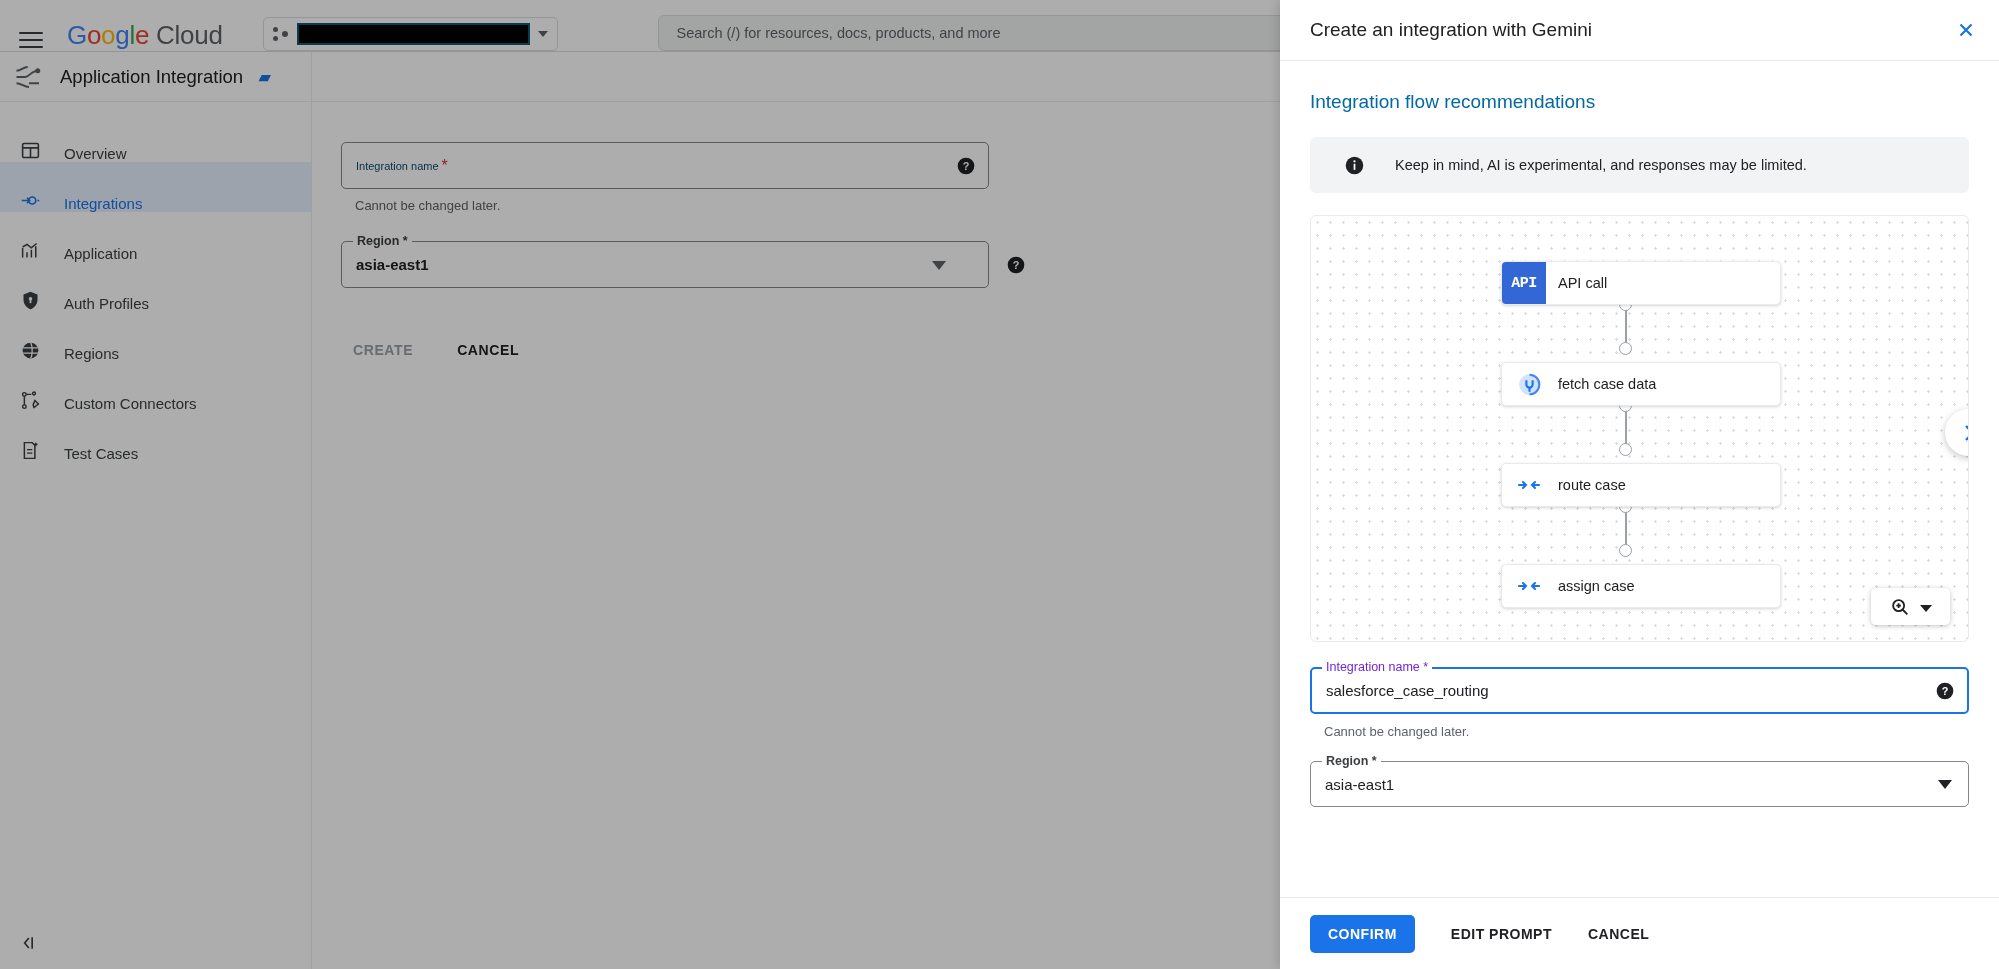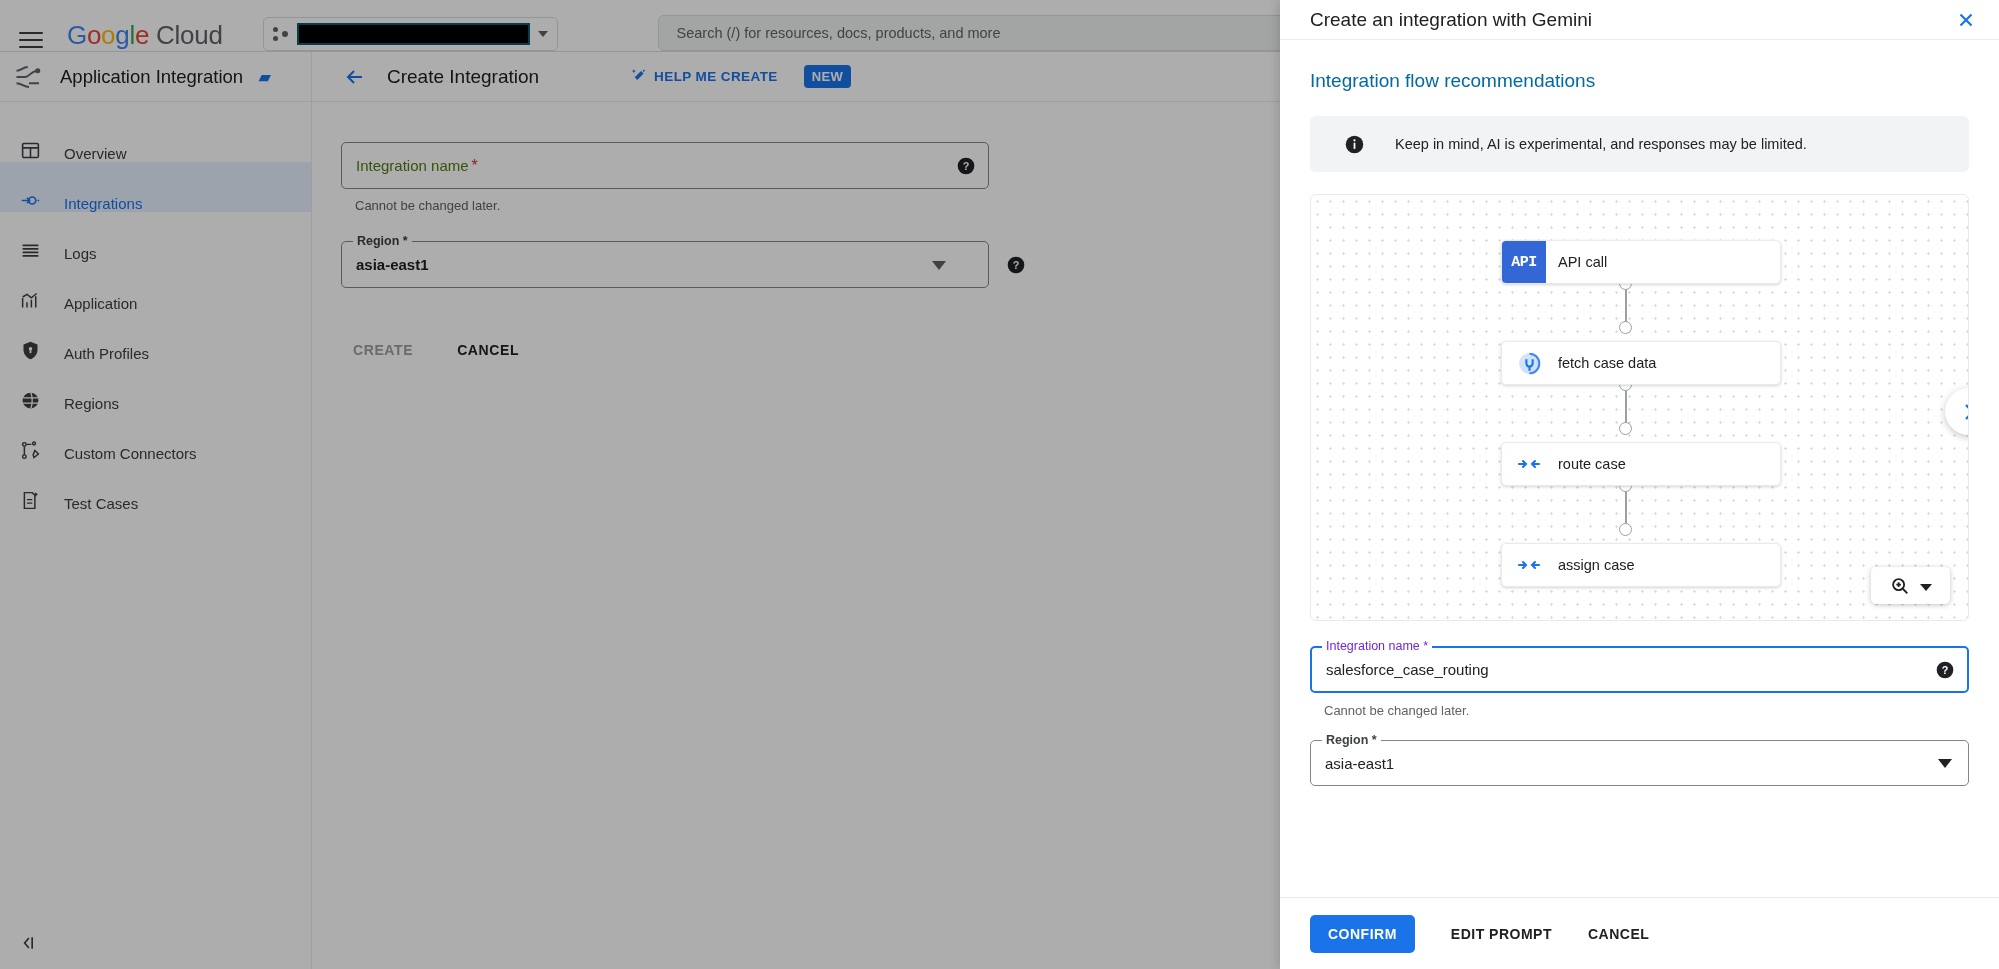--- a/index.html
+++ b/index.html
@@ -83,21 +83,21 @@
   .nav-item.active .nico { color:#1a73e8; }
   .nav-collapse { position:absolute; left:0; bottom: 0px; width: 312px; height: 52px; display:flex; align-items:center; padding-left: 18px; cursor:pointer; color:#3c4043;}
 
   
   .maincol { position:absolute; left: 313px; top:102px; width: 967px; height: 867px; background:#fff; }
   .form-wrap { padding: 40px 0 0 28px; }
   .tf {
     width: 648px; height: 47px; border:1px solid #80868b; border-radius: 5px;
     display:flex; align-items:center; padding: 0 14px; position: relative; background:#fff;
   }
-  .tf .lbl { font-size: 15px; color:#4d7c0f; }
+  .tf .lbl { font-size: 11px; color:#0c4a6e; }
   .req { color:#d93025; margin-left: 3px; }
   .helpq { position:absolute; right: 12px; top: 50%; transform: translateY(-50%); width: 20px; height: 20px; }
   .hint { font-size: 13px; color:#5f6368; margin: 9px 0 0 14px;}
   .ta {
     width: 648px; height: 78px; border:1px solid #80868b; border-radius:5px;
     margin-top: 24px; padding: 12px 14px; font-size: 15px; color:#5f6368; position:relative;
   }
   .resize-grip { position:absolute; right: 3px; bottom: 3px; width: 14px; height: 14px; }
   .sel {
     width: 648px; height: 47px; border:1px solid #80868b; border-radius:5px;
@@ -114,21 +114,21 @@
   .txtbtn.disabled { color:#9aa0a6; }
   .txtbtn.enabled { color:#202124; }
 
   
   .panel {
     position:absolute; right:0; top:0; width: 719px; height: 969px;
     background:#fff; z-index: 80;
     box-shadow: -2px 0 10px rgba(0,0,0,0.14);
     display:flex; flex-direction:column;
   }
-  .panel-head { height: 40px; border-bottom:1px solid #e8eaed; display:flex; align-items:center; padding: 0 18px 0 30px; flex:none;}
+  .panel-head { height: 61px; border-bottom:1px solid #e8eaed; display:flex; align-items:center; padding: 0 18px 0 30px; flex:none;}
   .panel-title { font-size: 19px; color:#202124; flex:1;}
   .panel-close { width: 30px; height: 30px; color:#1a73e8; cursor:pointer; display:flex;align-items:center;justify-content:center;}
 
   .panel-body { flex:1; overflow:hidden; padding: 0 30px; }
   .panel-sub { font-size: 19px; color:#0369a1; margin-top: 30px; }
   .infobar {
     margin-top: 24px; height: 56px; background:#f1f3f4; border-radius: 6px;
     display:flex; align-items:center; gap: 30px; padding: 0 34px; font-size: 14.5px; color:#202124;
   }
   .info-ico { width: 21px; height:21px; flex:none;}
@@ -229,39 +229,20 @@
       <span class="prod-icon">
         <svg viewBox="0 0 24 24" width="30" height="30" fill="none" stroke="currentColor" stroke-width="1.6">
           <path d="M2 7c4 0 5-3 9-3M2 12h7M2 17c4 0 6 3 10 3M9 12c3 0 4-4 9-5"></path>
           <circle cx="19" cy="7" r="2" fill="currentColor" stroke="none"></circle>
           <path d="M12 17h8" stroke-width="1.6"></path>
         </svg>
       </span>
       <span class="prod-name">Application Integration</span>
       <span class="prod-badge">▰</span>
     </div>
-    <div class="page-header">
-      <span class="back-arrow">
-        <svg viewBox="0 0 24 24" width="24" height="24" fill="none" stroke="currentColor" stroke-width="2">
-          <path d="M19 12H5M11 6l-6 6 6 6"></path>
-        </svg>
-      </span>
-      <span class="page-title">Create Integration</span>
-      <span class="help-create">
-        <span>
-          <svg viewBox="0 0 24 24" width="17" height="17" fill="currentColor">
-            <path d="M4 3l.8 2L7 5.8 4.8 6.6 4 9l-.8-2.4L1 5.8 3.2 5z"></path>
-            <path d="M14.2 5.6l3.6 3.6-9 9L5.2 14.6z"></path>
-            <path d="M18.4 3.6l1.4 1.4-2 2-1.4-1.4z"></path>
-          </svg>
-        </span>
-        <span>HELP ME CREATE</span>
-      </span>
-      <span class="new-badge">NEW</span>
-    </div>
   </div>
 
   <div class="leftnav">
     <div class="nav-item">
       <span class="nico">
         <svg viewBox="0 0 24 24" width="21" height="21" fill="none" stroke="currentColor" stroke-width="1.8">
             <rect x="3" y="4" width="18" height="16" rx="1.5"></rect>
             <path d="M3 9h18M12 9v11"></path>
           </svg>
       </span>
@@ -269,28 +250,20 @@
     </div>
     <div class="nav-item active">
       <span class="nico">
         <svg viewBox="0 0 24 24" width="21" height="21" fill="none" stroke="currentColor" stroke-width="1.9">
             <path d="M2 12h8M20 12h2"></path>
             <circle cx="14" cy="12" r="4"></circle>
             <path d="M8 9l3 3-3 3"></path>
           </svg>
       </span>
       <span>Integrations</span>
-    </div>
-    <div class="nav-item">
-      <span class="nico">
-        <svg viewBox="0 0 24 24" width="21" height="21" stroke="currentColor" stroke-width="2">
-            <path d="M3 6h18M3 10h18M3 14h18M3 18h18"></path>
-          </svg>
-      </span>
-      <span>Logs</span>
     </div>
     <div class="nav-item">
       <span class="nico">
         <svg viewBox="0 0 24 24" width="21" height="21" fill="none" stroke="currentColor" stroke-width="1.7">
             <path d="M3 20V9M8 20v-6M13 20v-9M18 20V7"></path>
             <path d="M3 8l5-3 5 4 6-5"></path>
           </svg>
       </span>
       <span>Application</span>
     </div>

